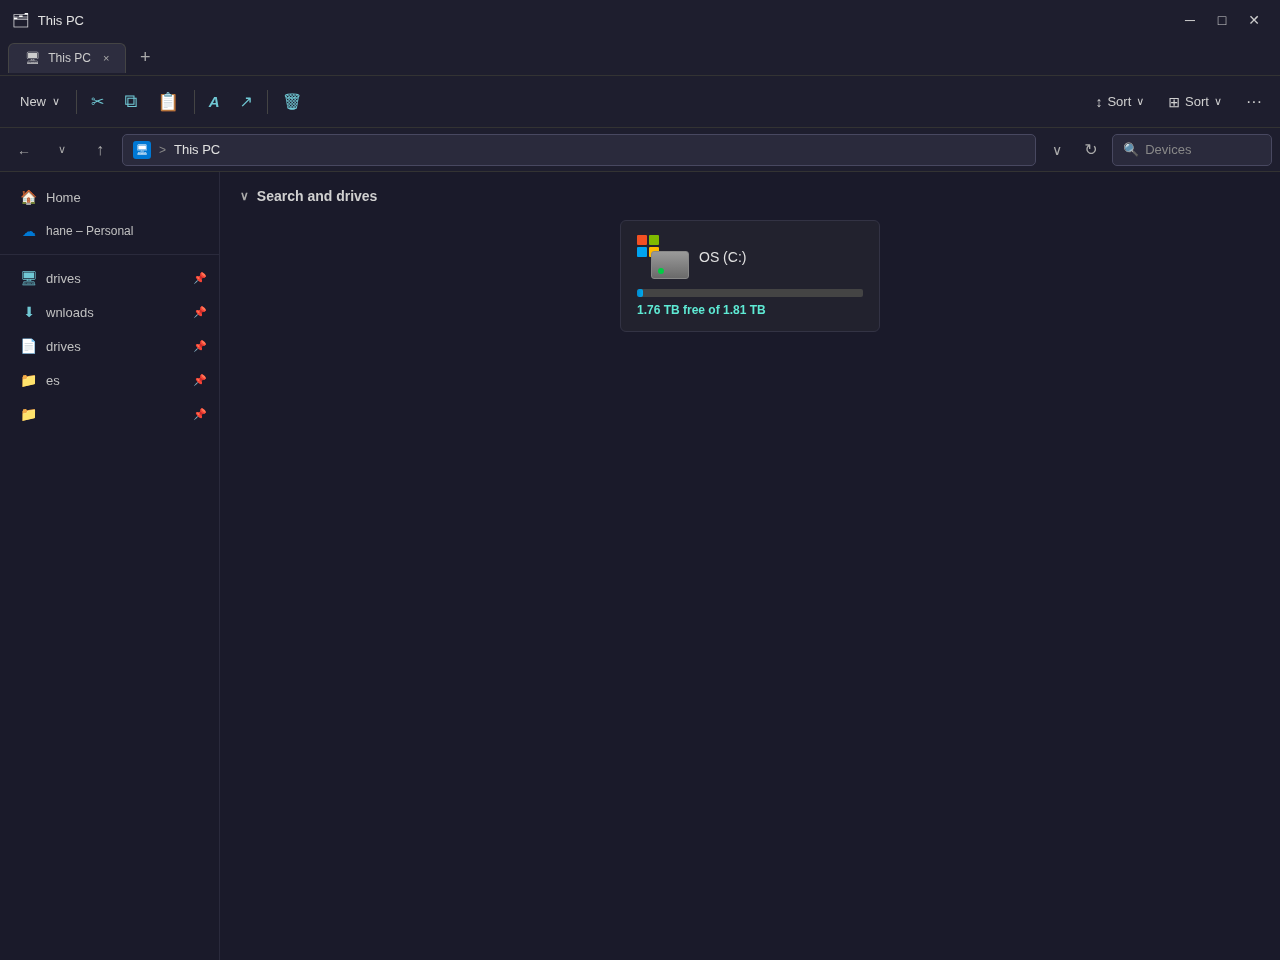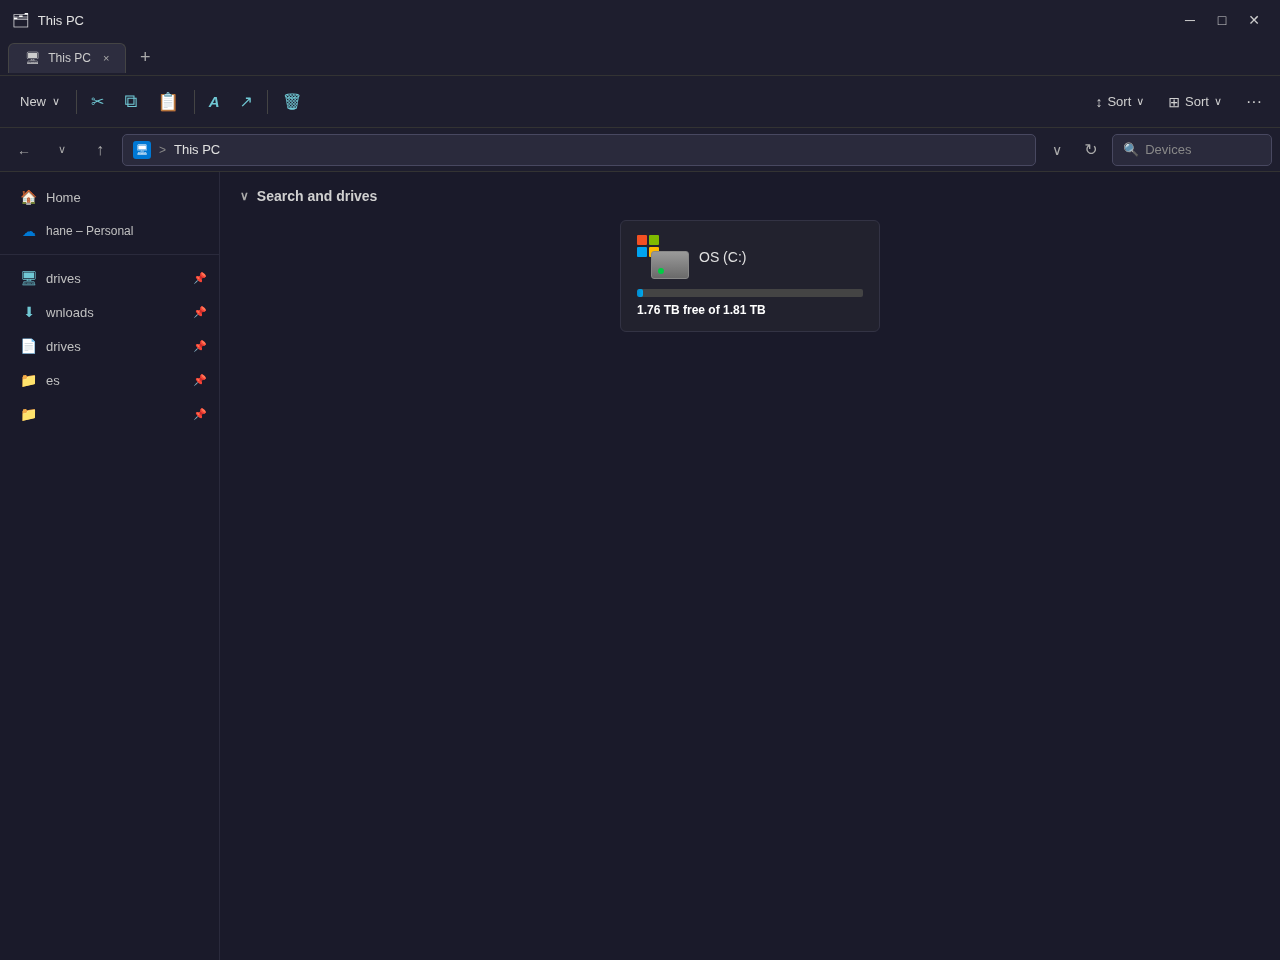--- a/index.html
+++ b/index.html
@@ -427,21 +427,21 @@
     }
 
     .drive-bar-fill {
       height: 100%;
       background: linear-gradient(90deg, #0088cc, #00aaee);
       border-radius: 2px;
     }
 
     .drive-space-text {
       font-size: 12px;
-      color: #ffffff;
+      color: #5eead4;
       font-weight: 600;
     }
   </style>
 </head>
 <body>
 
 <div class="title-bar">
   <span style="font-size:14px;">🗂</span>
   <span class="title-bar-title">This PC</span>
   <div class="title-bar-controls">

